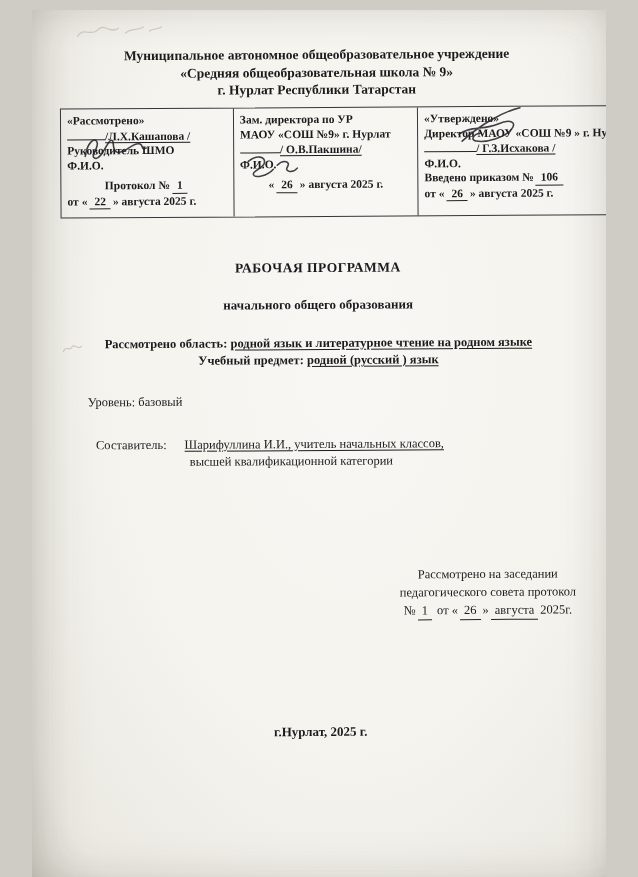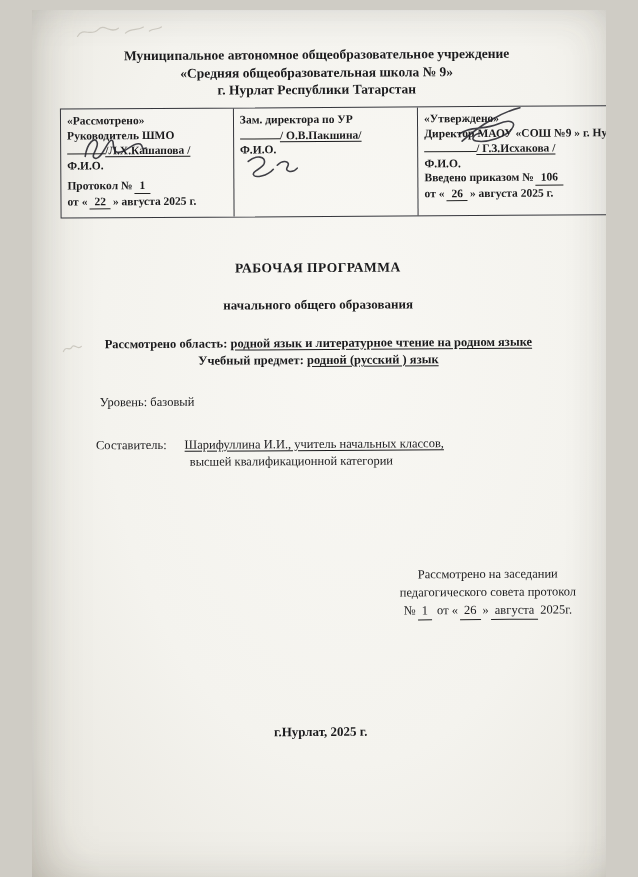--- a/index.html
+++ b/index.html
@@ -17,27 +17,27 @@
   .u { text-decoration:underline; text-underline-offset:2px; }
   .header { top:36px; left:0; right:0; text-align:center; font-weight:bold; font-size:13.5px; line-height:17.5px; }
   .approval { top:97px; left:30px; width:576px; display:flex; border:1.6px solid #35363c; background:rgba(255,255,255,.12); }
   .cell { padding:4px 6px 8px; font-size:11.5px; line-height:14.5px; font-weight:bold; min-height:108px; box-sizing:border-box; }
   .c1 { width:30%; border-right:1.5px solid #35363c; }
   .c2 { width:32%; border-right:1.5px solid #35363c; }
   .c3 { width:38%; }
   .blank { display:inline-block; border-bottom:1px solid #222; height:11px; vertical-align:baseline; }
   .w38 { width:38px; } .w40 { width:40px; } .w52 { width:52px; }
   .fill { display:inline-block; border-bottom:1px solid #222; padding:0 5px; margin:0 2px; }
-  .mt6 { margin-top:6px; }
+  .mt6 { margin-top:6px;text-align:center; }
   .reg { font-weight:bold; }
   .title-main { top:250px; left:0; right:0; text-align:center; font-weight:bold; font-size:13.5px; letter-spacing:.5px; }
   .title-sub { top:287px; left:0; right:0; text-align:center; font-weight:bold; font-size:13px; }
   .subj1 { top:326px; left:0; right:0; text-align:center; font-weight:bold; font-size:12.5px; }
   .subj2 { top:343px; left:0; right:0; text-align:center; font-weight:bold; font-size:12.5px; }
-  .level { top:384px; left:68px; font-size:12.5px; }
+  .level { top:384px; left:56px; font-size:12.5px; }
   .composer { top:427px; left:64px; font-size:12.5px; }
   .composer .lbl { font-weight:normal; }
   .composer .val { display:inline-block; margin-left:18px; vertical-align:top; }
   .composer .val .l2 { display:block; margin-top:2px; margin-left:5px; }
   .note { top:556px; left:330px; width:250px; text-align:center; font-size:12.5px; line-height:18px; }
   .note .fill { padding:0 4px; }
   .footer { top:714px; left:0; right:0; text-align:center; font-weight:bold; font-size:13px; }
   svg.ink path { fill:none; stroke:#26262e; stroke-width:1.6; stroke-linecap:round; opacity:.88; }
   svg.pencil path { fill:none; stroke:#c6c2b8; stroke-width:1.2; stroke-linecap:round; opacity:.85; }
   svg.tick path { fill:none; stroke:#6b6a66; stroke-width:1.4; stroke-linecap:round; }
@@ -60,30 +60,32 @@
 
     <div class="header abs">
       <div>Муниципальное автономное общеобразовательное учреждение</div>
       <div>«Средняя общеобразовательная школа № 9»</div>
       <div>г. Нурлат Республики Татарстан</div>
     </div>
 
     <div class="approval abs">
       <div class="cell c1">
         <div class="ctr">«Рассмотрено»</div>
+        <div><span class="blank w38"></span><span class="u">/Л.Х.Кашапова /</span></div>
         <div>Руководитель ШМО</div>
-        <div><span class="blank w38"></span><span class="u">/Л.Х.Кашапова /</span></div>
         <div class="ctr">Ф.И.О.</div>
         <div class="mt6"><span>Протокол №</span><span class="fill">1</span></div>
         <div><span>от «</span><span class="fill">22</span><span>» августа  2025 г.</span></div>
       </div>
       <div class="cell c2">
         <div>Зам. директора по УР</div>
+        <div>МАОУ  «СОШ №9» г. Нурлат</div>
         <div><span class="blank w40"></span><span class="u">/ О.В.Пакшина/</span></div>
         <div class="ctr">Ф.И.О.</div>
+        <div class="mt6"><span>«</span><span class="fill">26</span><span>»  августа  2025 г.</span></div>
       </div>
       <div class="cell c3">
         <div class="ctr">«Утверждено»</div>
         <div class="reg">Директор МАОУ «СОШ №9 » г. Нурлат</div>
         <div><span class="blank w52"></span><span class="u">/  Г.З.Исхакова /</span></div>
         <div class="ctr">Ф.И.О.</div>
         <div><span>Введено приказом  №</span><span class="fill">106</span></div>
         <div><span>от  «</span><span class="fill">26</span><span>»  августа  2025 г.</span></div>
       </div>
     </div>

